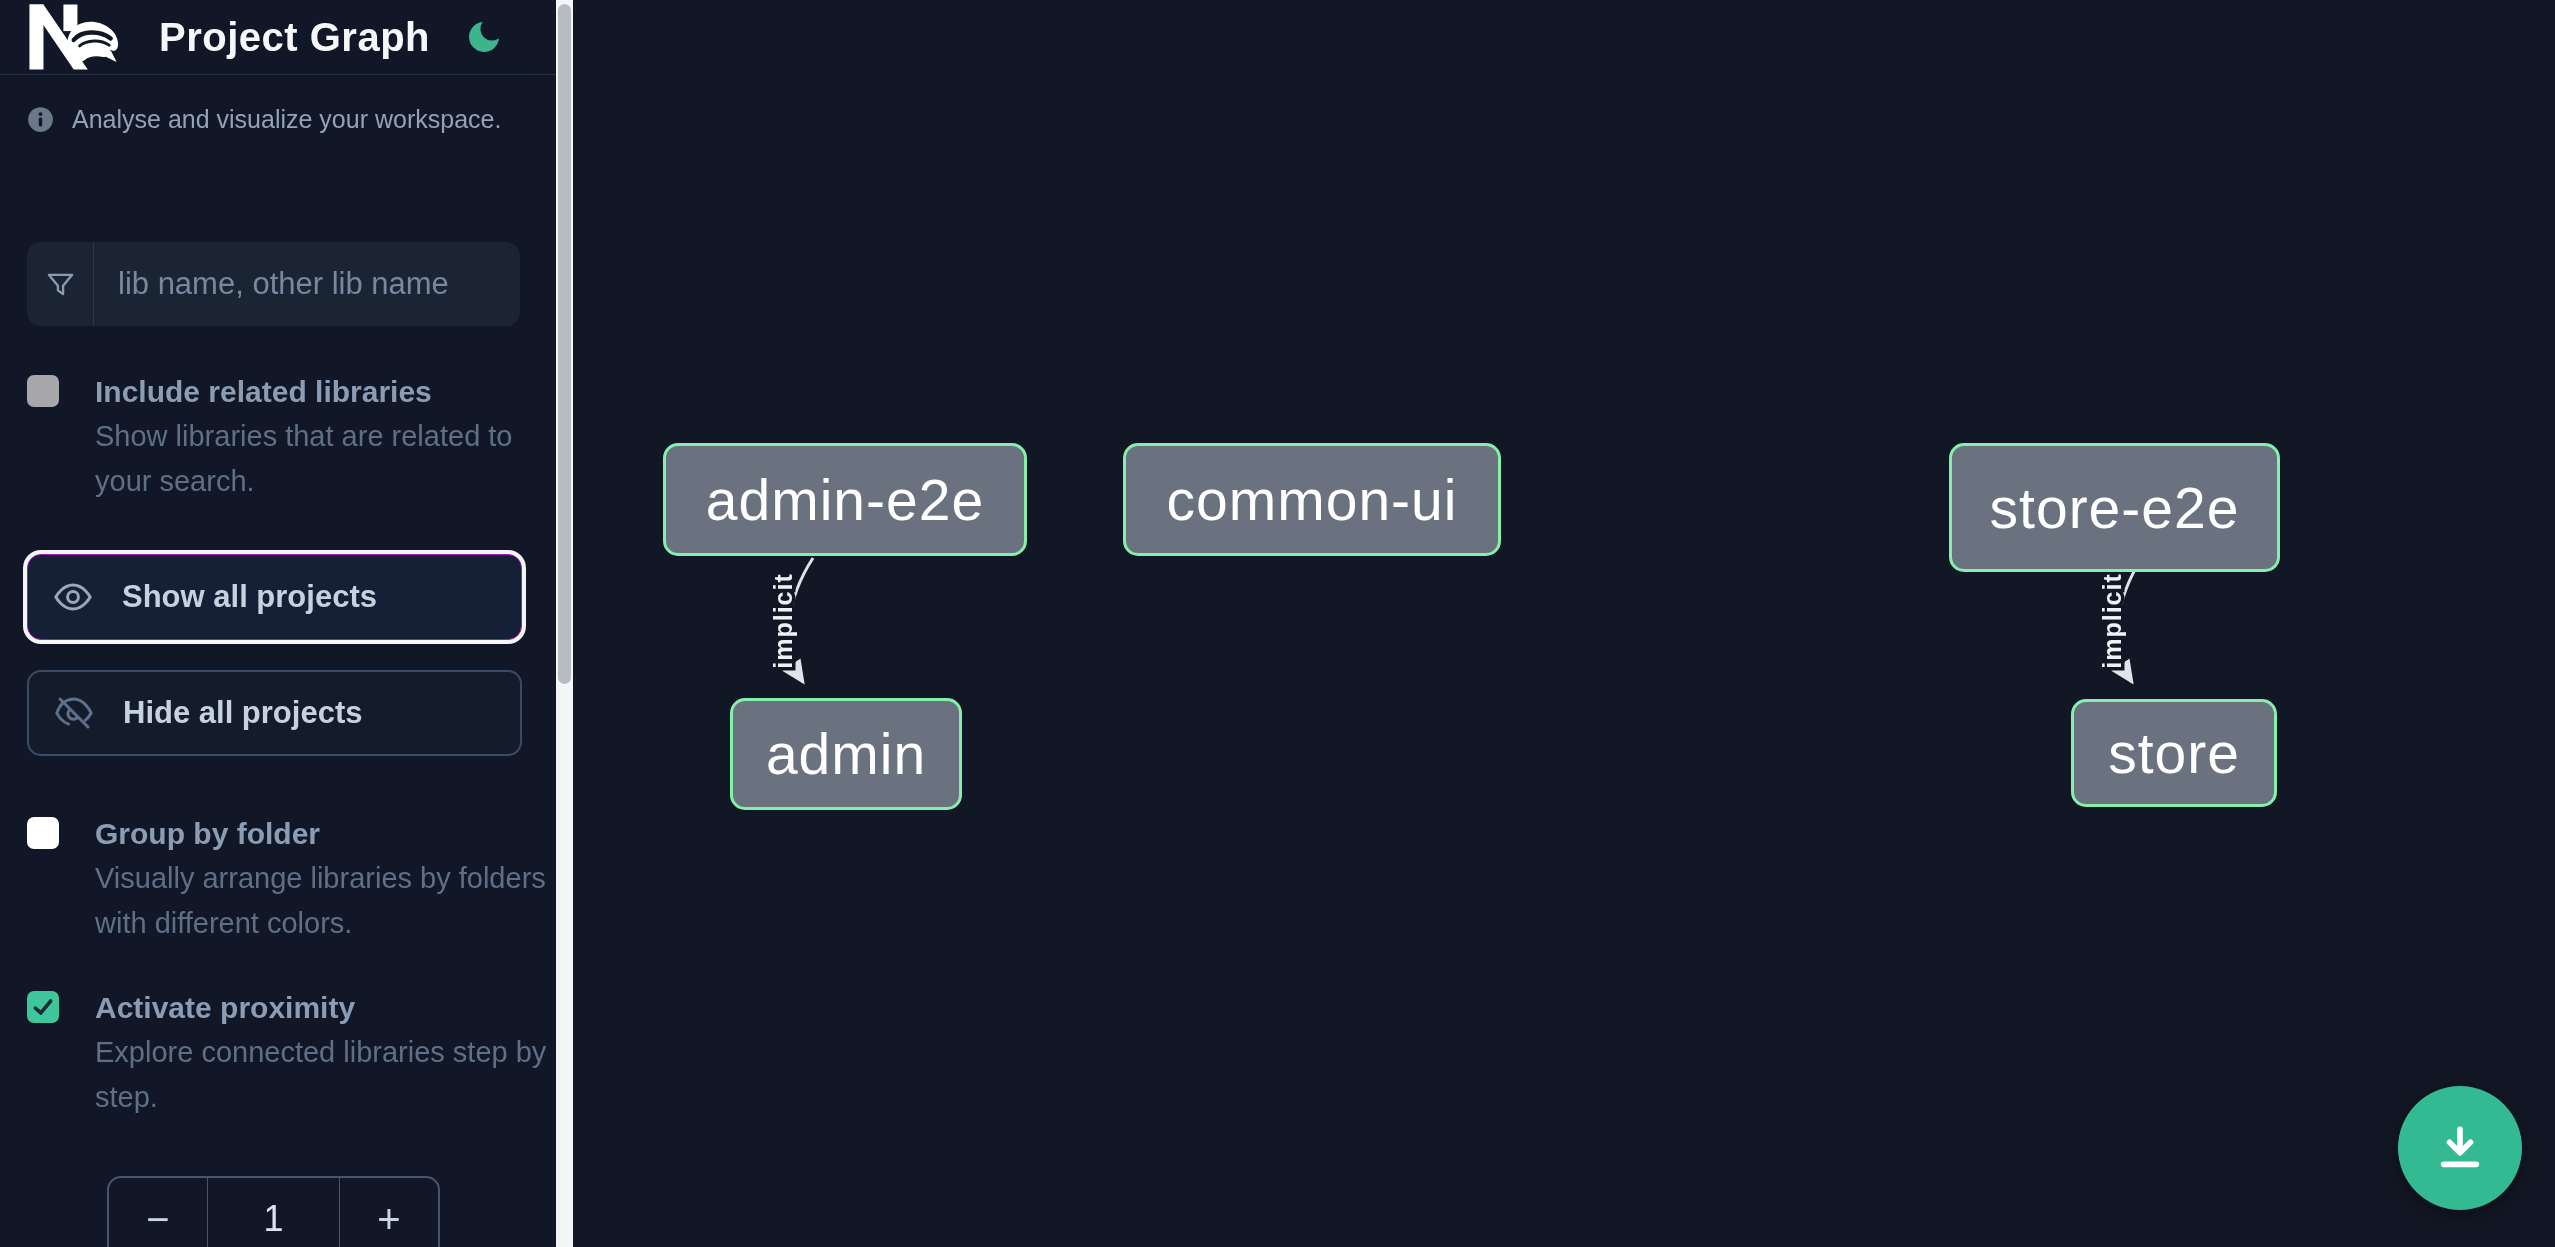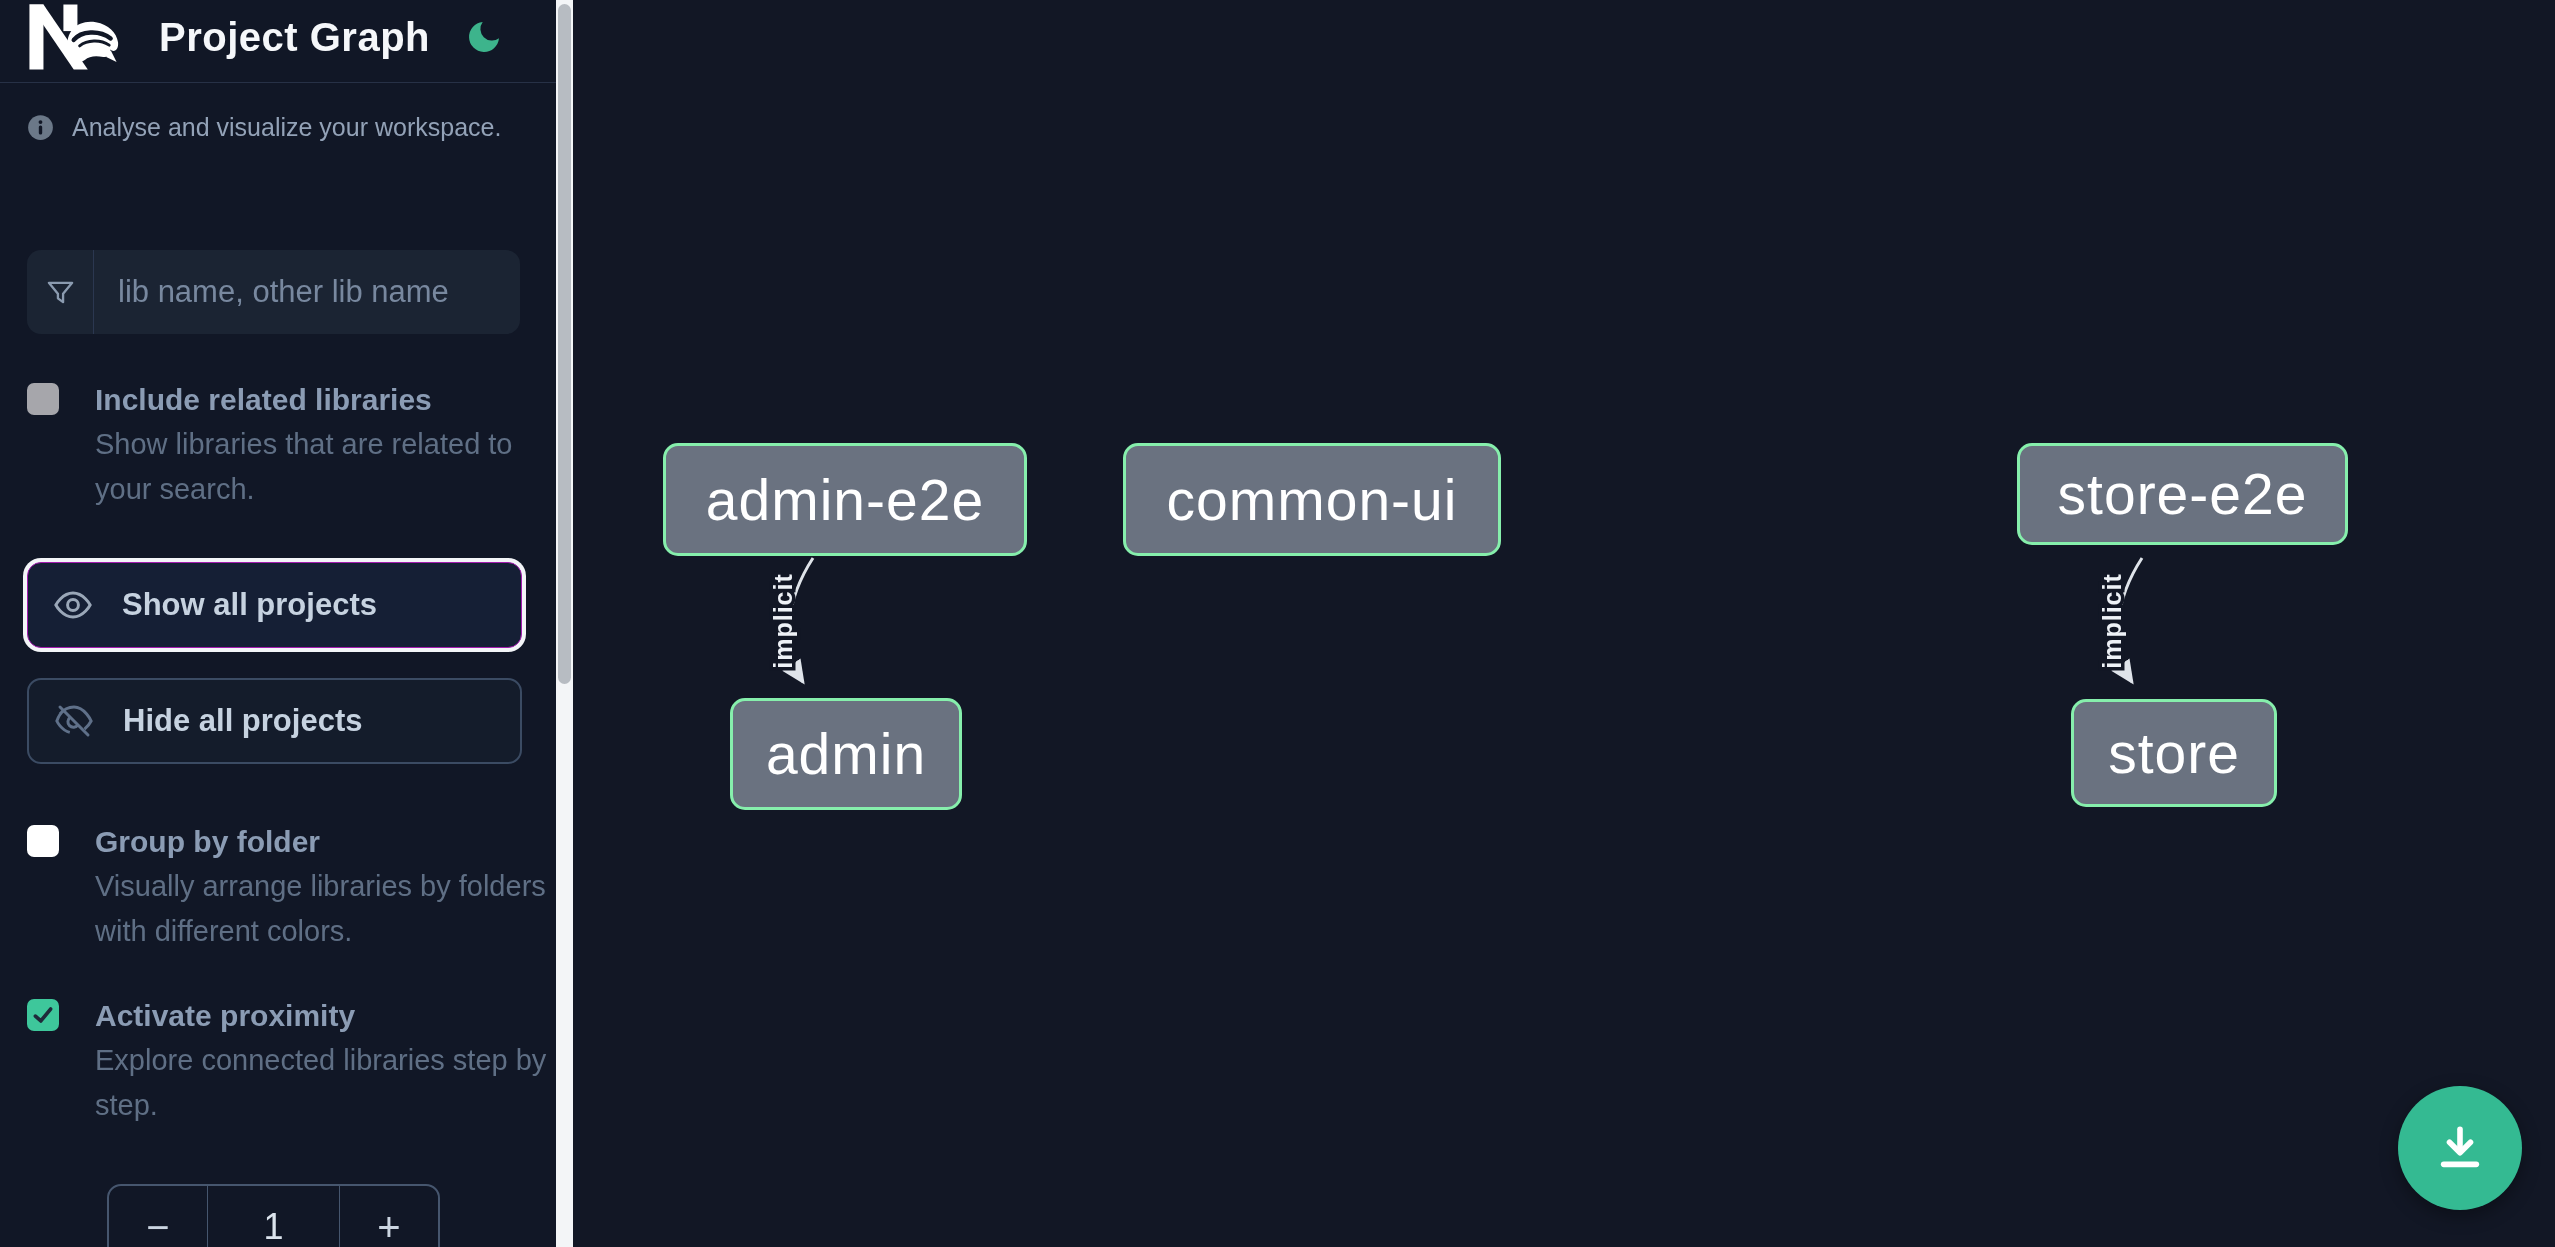--- a/index.html
+++ b/index.html
@@ -3,21 +3,21 @@
 <meta charset="utf-8">
 <style>
   html,body{margin:0;padding:0;background:#0c1220;}
   body{width:2555px;height:1247px;overflow:hidden;font-family:"Liberation Sans",sans-serif;
        -webkit-font-smoothing:antialiased;}
   .app{position:relative;width:2555px;height:1247px;display:flex;}
 
   
   .sidebar{position:relative;width:556px;height:100%;background:#111726;flex:0 0 auto;
            display:flex;flex-direction:column;box-sizing:border-box;}
-  .sb-header{height:177px;display:flex;align-items:center;padding:0 48px 8px 25px;
+  .sb-header{height:177px;display:flex;align-items:center;padding:0 48px 0 25px;
              border-bottom:1px solid #273146;box-sizing:border-box;}
   .logo{width:96px;height:74px;flex:0 0 auto;}
   .sb-title{margin-left:38px;font-size:40px;font-weight:700;color:#f5f7fa;letter-spacing:.5px;}
   .theme-toggle{margin-left:auto;width:44px;height:44px;background:none;border:none;padding:0;cursor:pointer;}
   .theme-toggle svg{width:40px;height:40px;display:block;}
 
   .sb-body{padding:28px 0 0 27px;display:flex;flex-direction:column;flex:1;}
   .info-row{display:flex;align-items:center;gap:18px;margin-top:2px;}
   .info-row svg{width:27px;height:27px;flex:0 0 auto;}
   .info-text{font-size:25px;color:#93a2b7;}
@@ -190,21 +190,21 @@
         </marker>
       </defs>
       <path d="M 240 558 C 214 598, 206 646, 230 682" fill="none" stroke="#dfe4ea" stroke-width="3" marker-end="url(#arrow)"></path>
       <path d="M 1569 558 C 1543 598, 1535 646, 1559 682" fill="none" stroke="#dfe4ea" stroke-width="3" marker-end="url(#arrow)"></path>
       <text class="edge-label" transform="translate(212 621) rotate(-90)" text-anchor="middle" dominant-baseline="middle">implicit</text>
       <text class="edge-label" transform="translate(1541 621) rotate(-90)" text-anchor="middle" dominant-baseline="middle">implicit</text>
     </svg>
 
     <div class="node" style="left:90px;top:443px;width:364px;height:113px">admin-e2e</div>
     <div class="node" style="left:550px;top:443px;width:378px;height:113px">common-ui</div>
-    <div class="node" style="left:1444px;top:443px;width:331px;height:102px">store-e2e</div>
+    <div class="node" style="left:1376px;top:443px;width:331px;height:129px">store-e2e</div>
     <div class="node" style="left:157px;top:698px;width:232px;height:112px">admin</div>
     <div class="node" style="left:1498px;top:699px;width:206px;height:108px">store</div>
 
     <button class="fab">
       <svg viewBox="0 0 24 24" fill="none" stroke="#ffffff" stroke-width="2.4" stroke-linecap="round" stroke-linejoin="round">
         <path d="M12 4v9"></path>
         <path d="M7.5 9.5 L12 14 L16.5 9.5"></path>
         <path d="M5 19h14"></path>
       </svg>
     </button>

